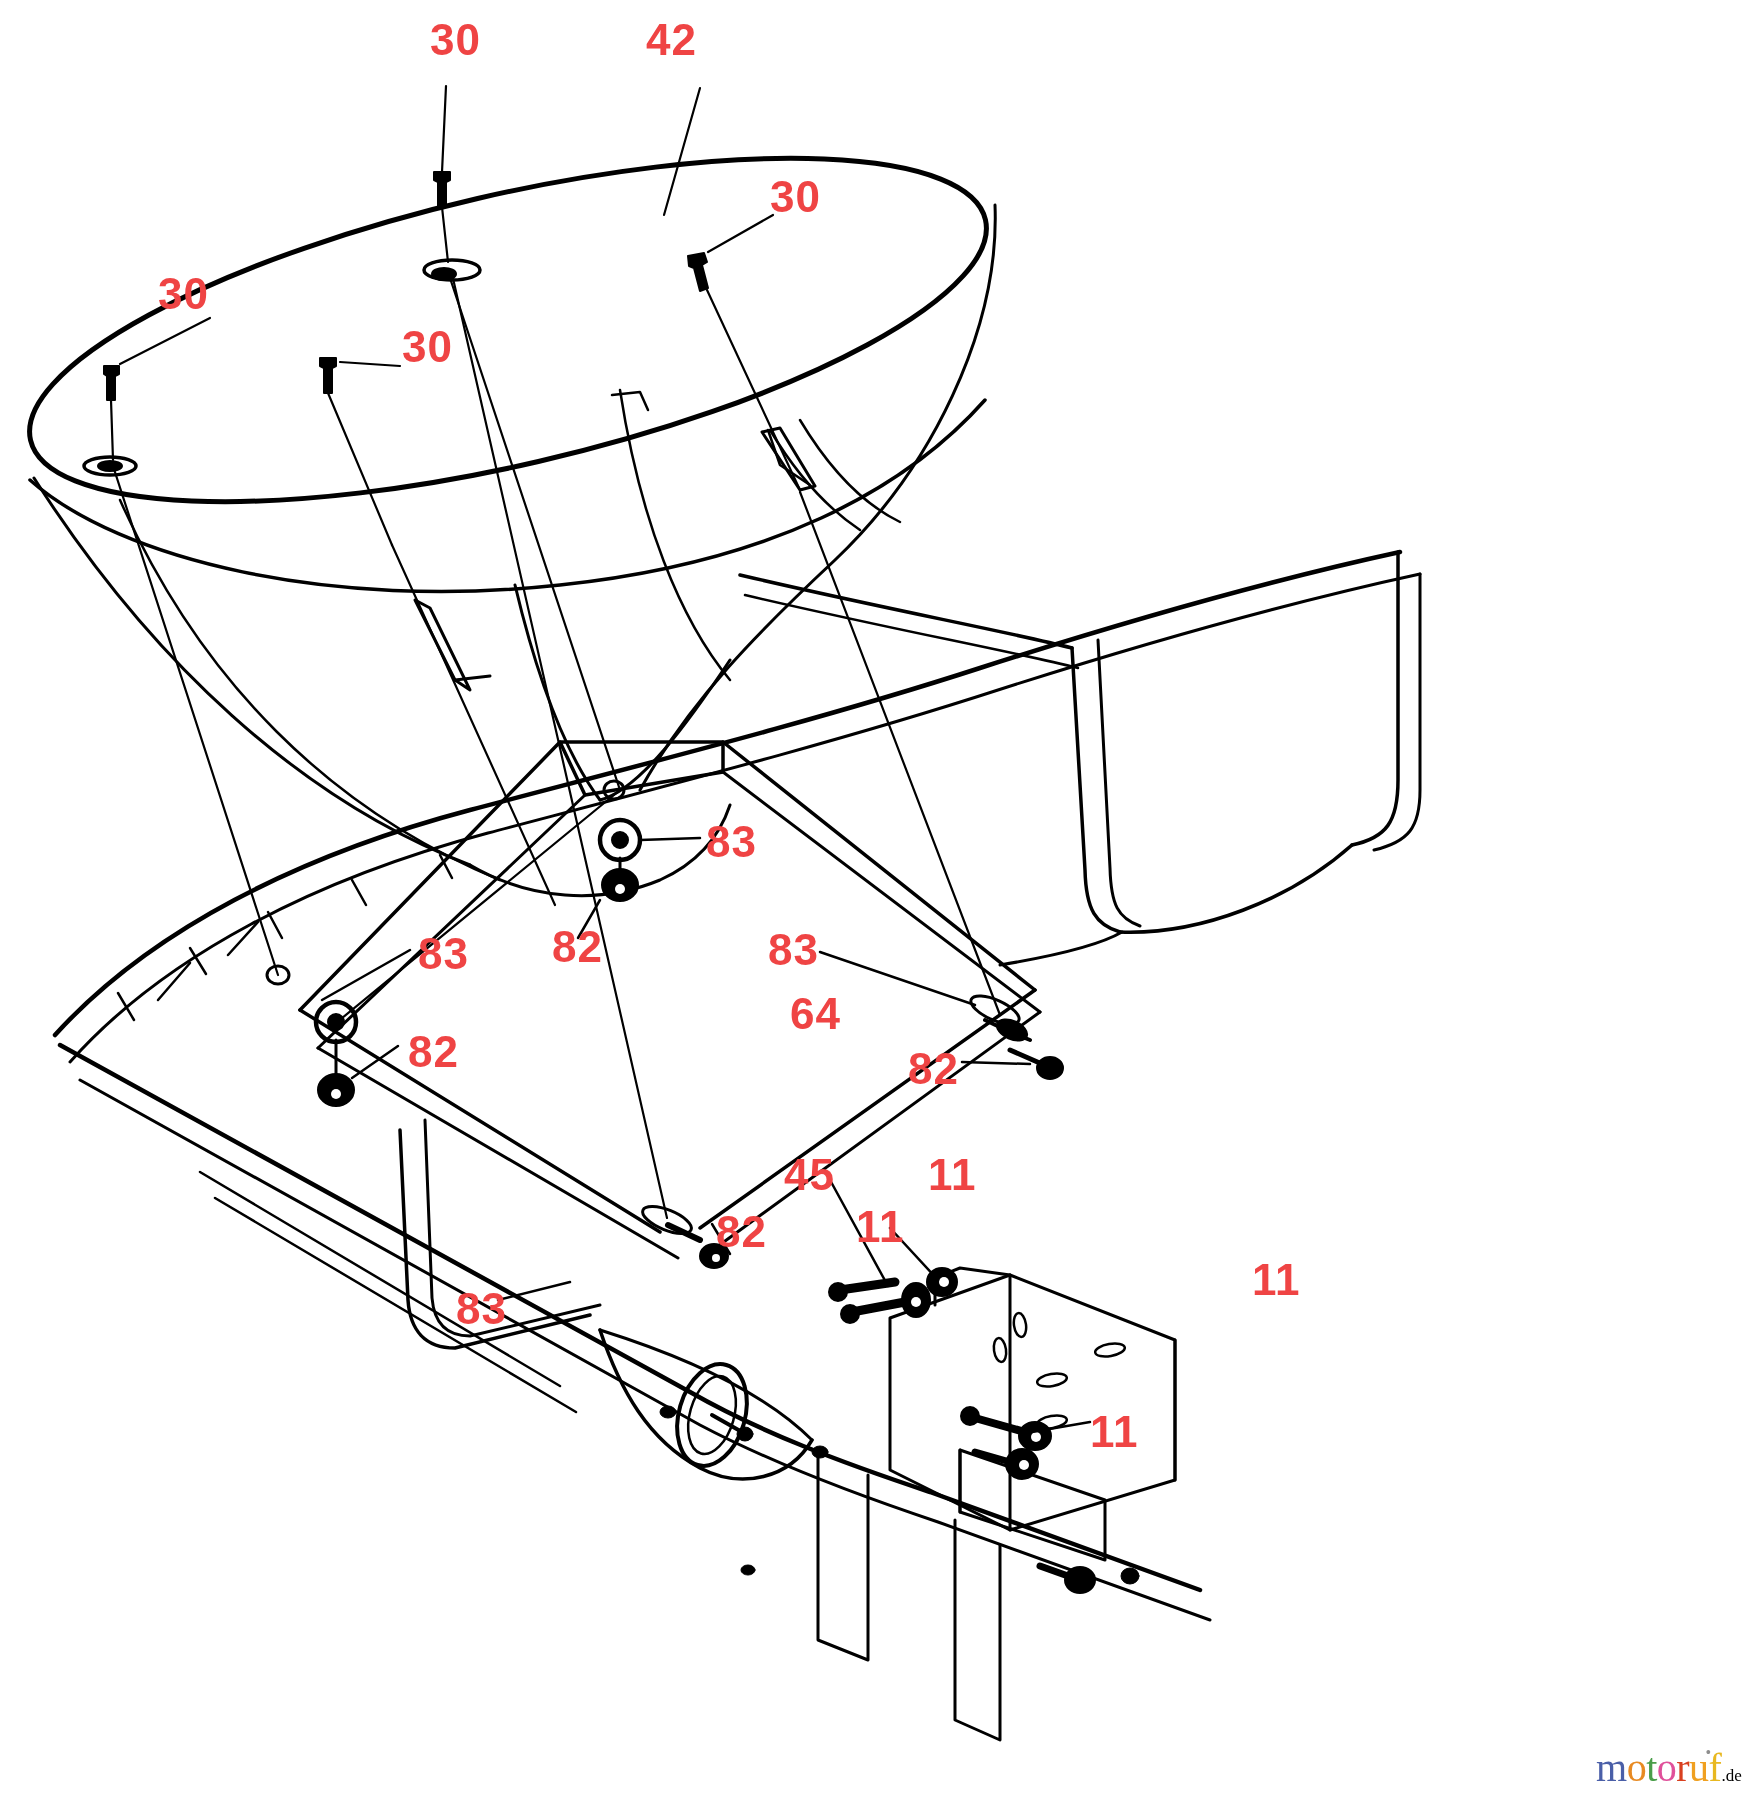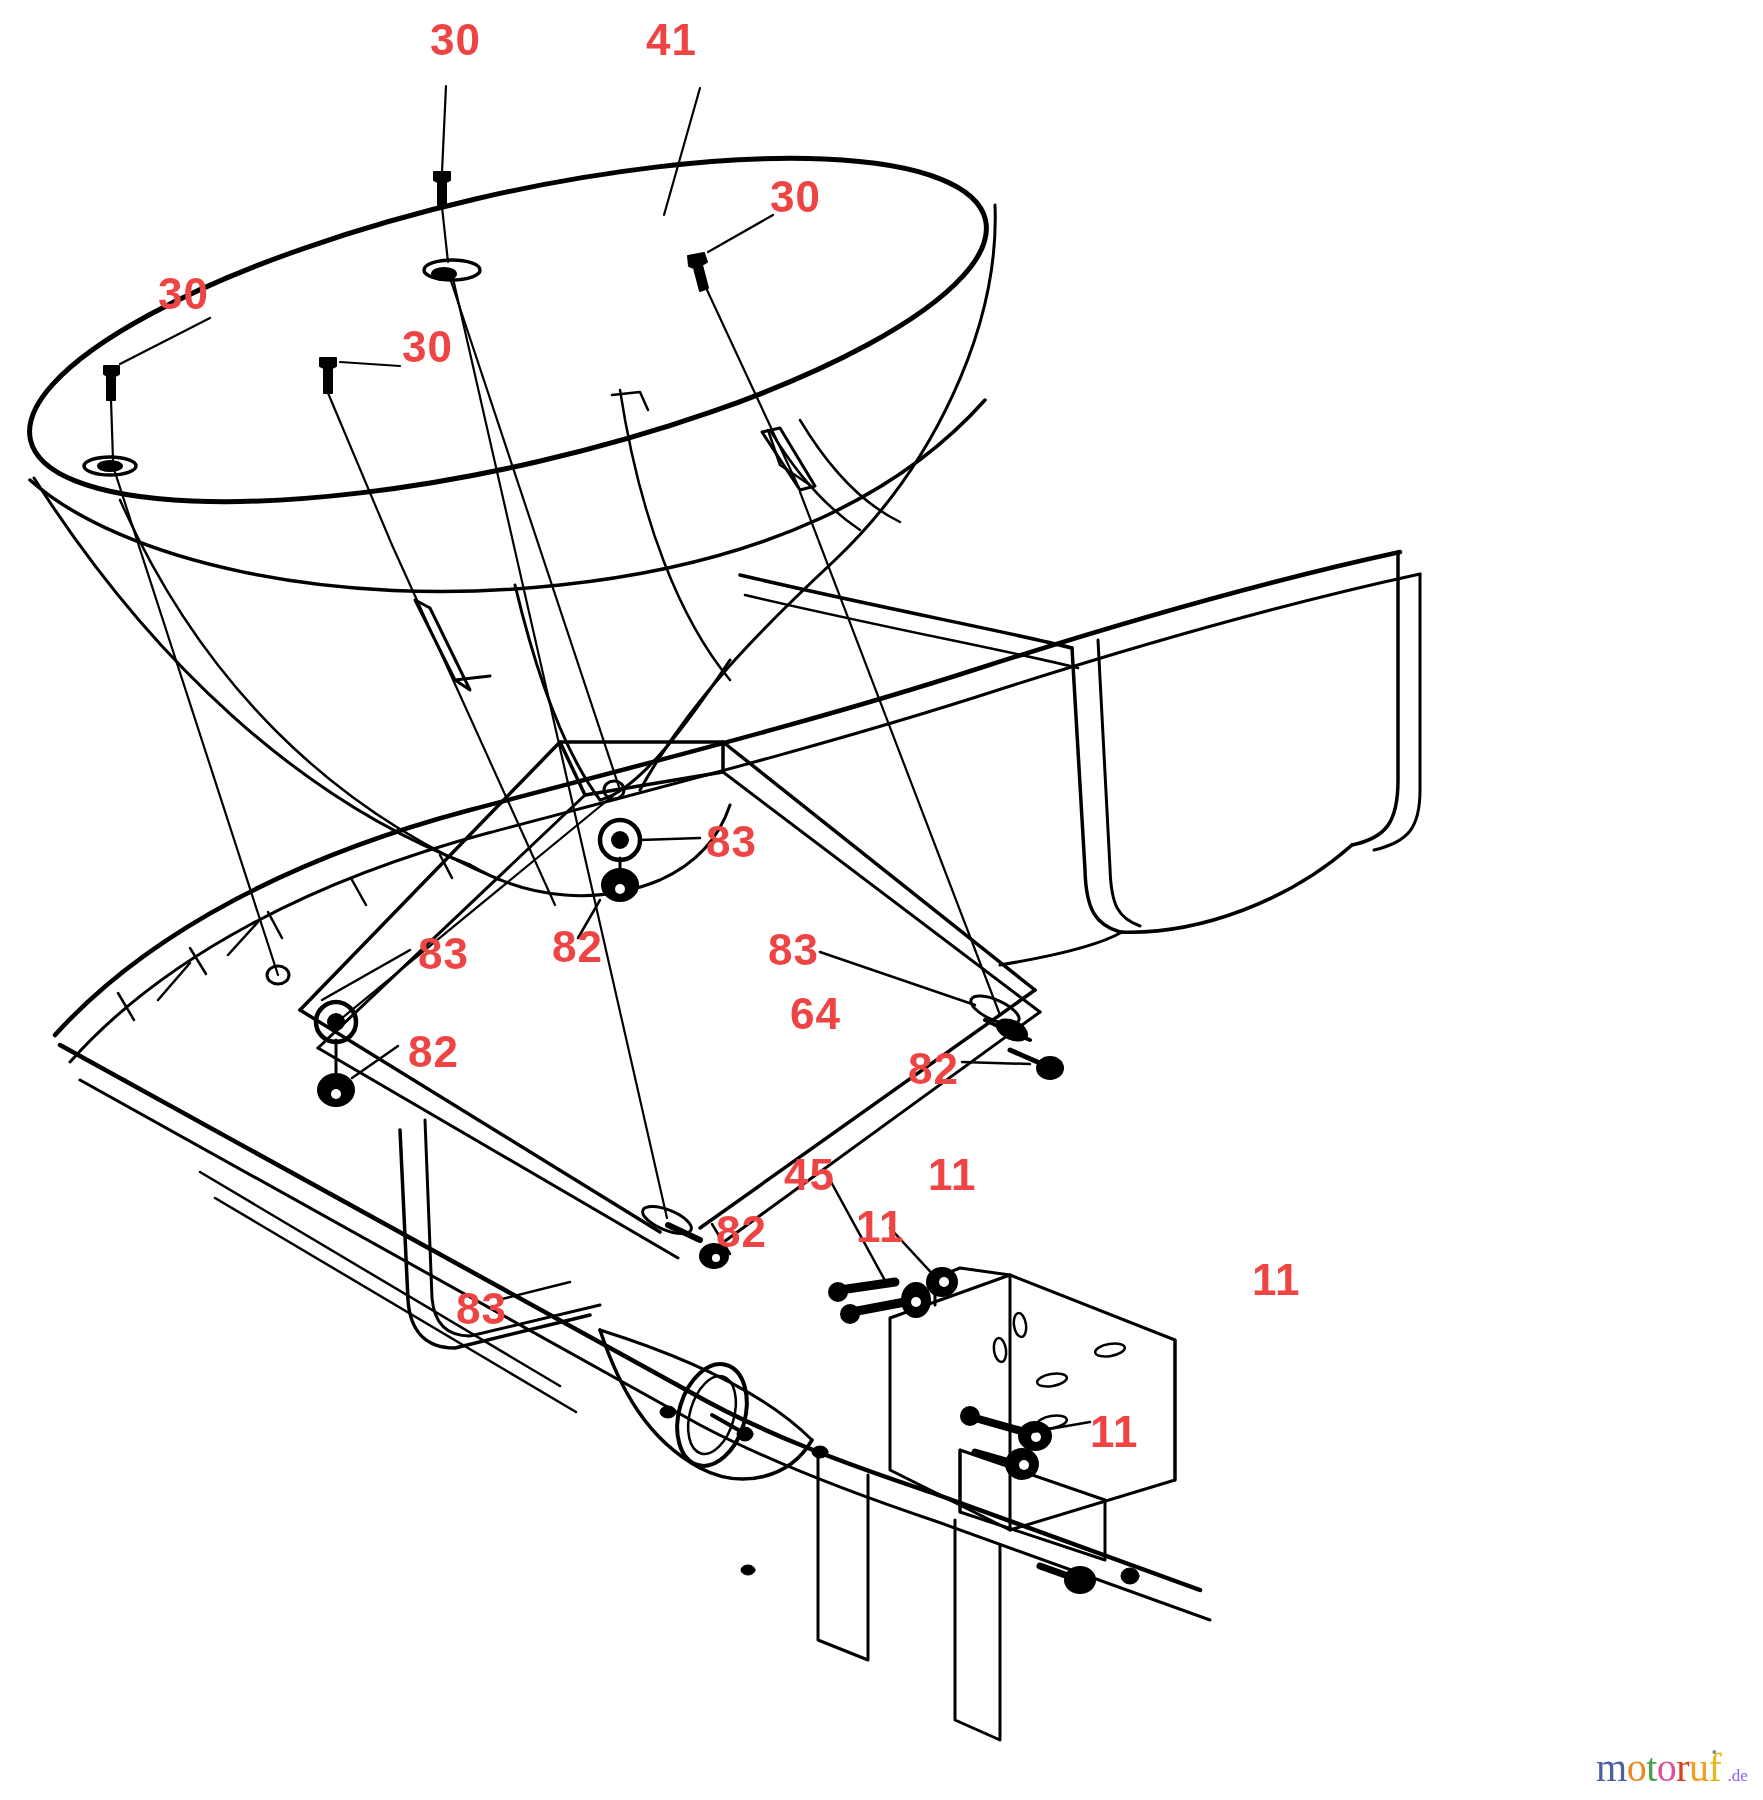--- a/index.html
+++ b/index.html
@@ -43,24 +43,23 @@
     top: 1748px;
     font-family: "Liberation Serif", serif;
     font-size: 40px;
     font-weight: 400;
     line-height: 1;
     white-space: nowrap;
     letter-spacing: -0.5px;
   }
   #watermark .sfx {
     font-size: 17px;
-    color: #8b5cf6;
+    color: #000000;
     letter-spacing: 0;
     vertical-align: baseline;
-    margin-left: 6px;
   }
   #watermark .dot {
     position: absolute;
     right: 31px;
     top: -3px;
     font-size: 16px;
     color: #8e8e8e;
   }
 </style>
 </head>
@@ -306,21 +305,21 @@
 
       <g stroke-width="2.5">
         <line x1="158" y1="1000" x2="190" y2="963"></line>
         <line x1="228" y1="955" x2="258" y2="922"></line>
       </g>
 
     </g>
   </svg>
 
   <div class="callout" style="left:430px; top:18px;">30</div>
-  <div class="callout" style="left:646px; top:18px;">41</div>
+  <div class="callout" style="left:646px; top:18px;">42</div>
   <div class="callout" style="left:770px; top:175px;">30</div>
   <div class="callout" style="left:158px; top:272px;">30</div>
   <div class="callout" style="left:402px; top:325px;">30</div>
   <div class="callout" style="left:706px; top:820px;">83</div>
   <div class="callout" style="left:552px; top:925px;">82</div>
   <div class="callout" style="left:418px; top:932px;">83</div>
   <div class="callout" style="left:768px; top:928px;">83</div>
   <div class="callout" style="left:790px; top:992px;">64</div>
   <div class="callout" style="left:408px; top:1030px;">82</div>
   <div class="callout" style="left:908px; top:1047px;">82</div>

